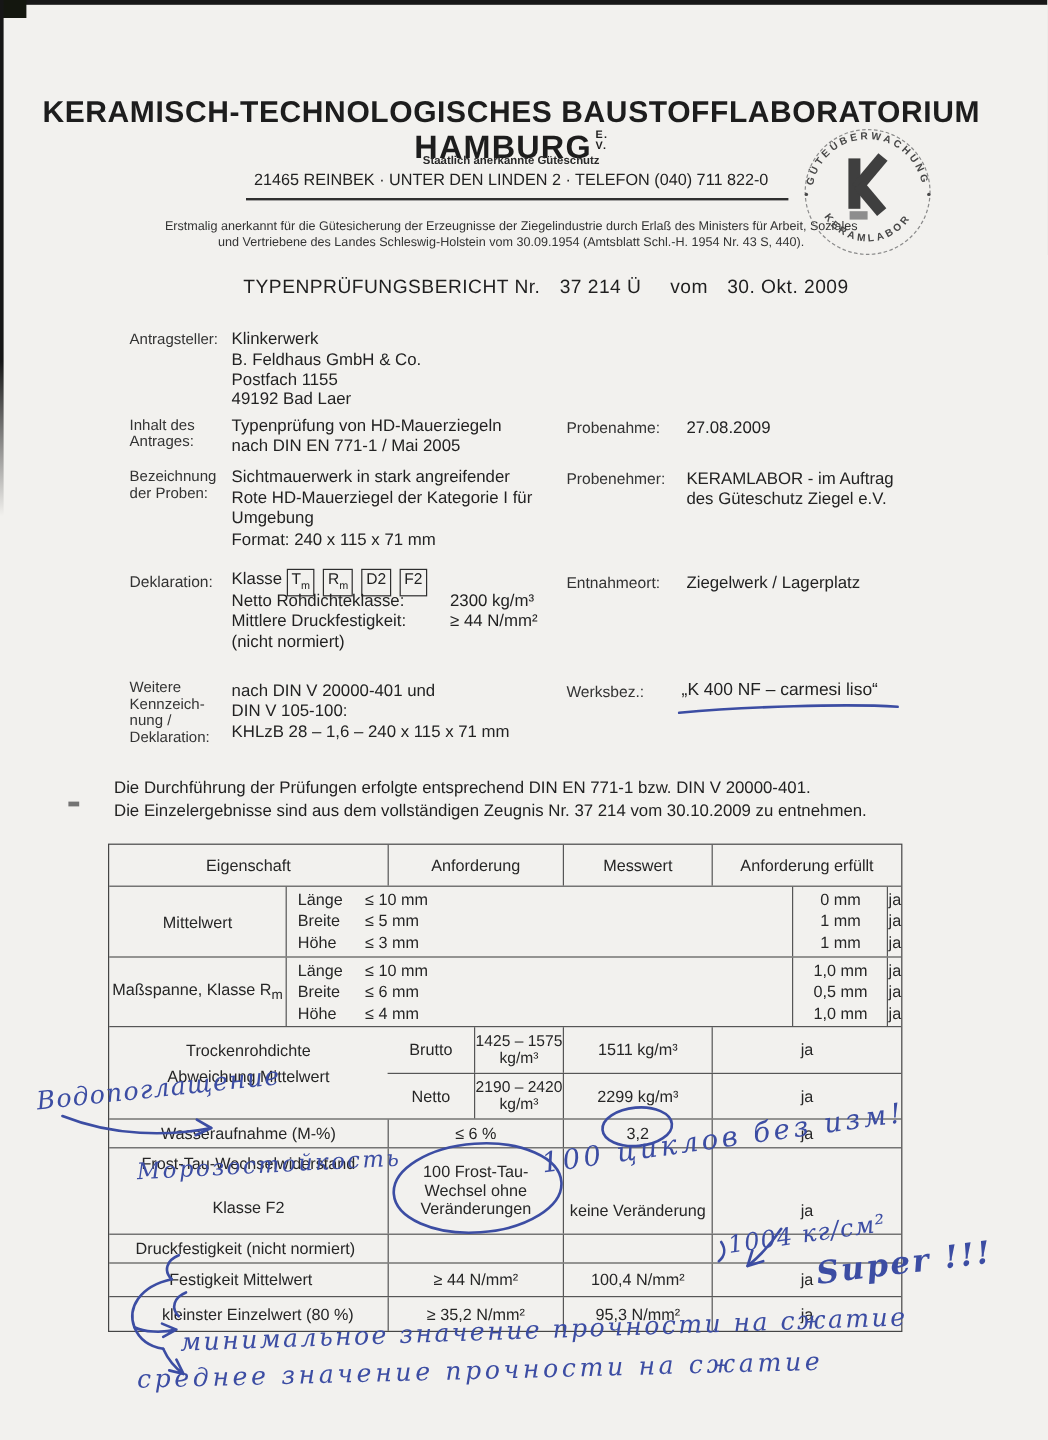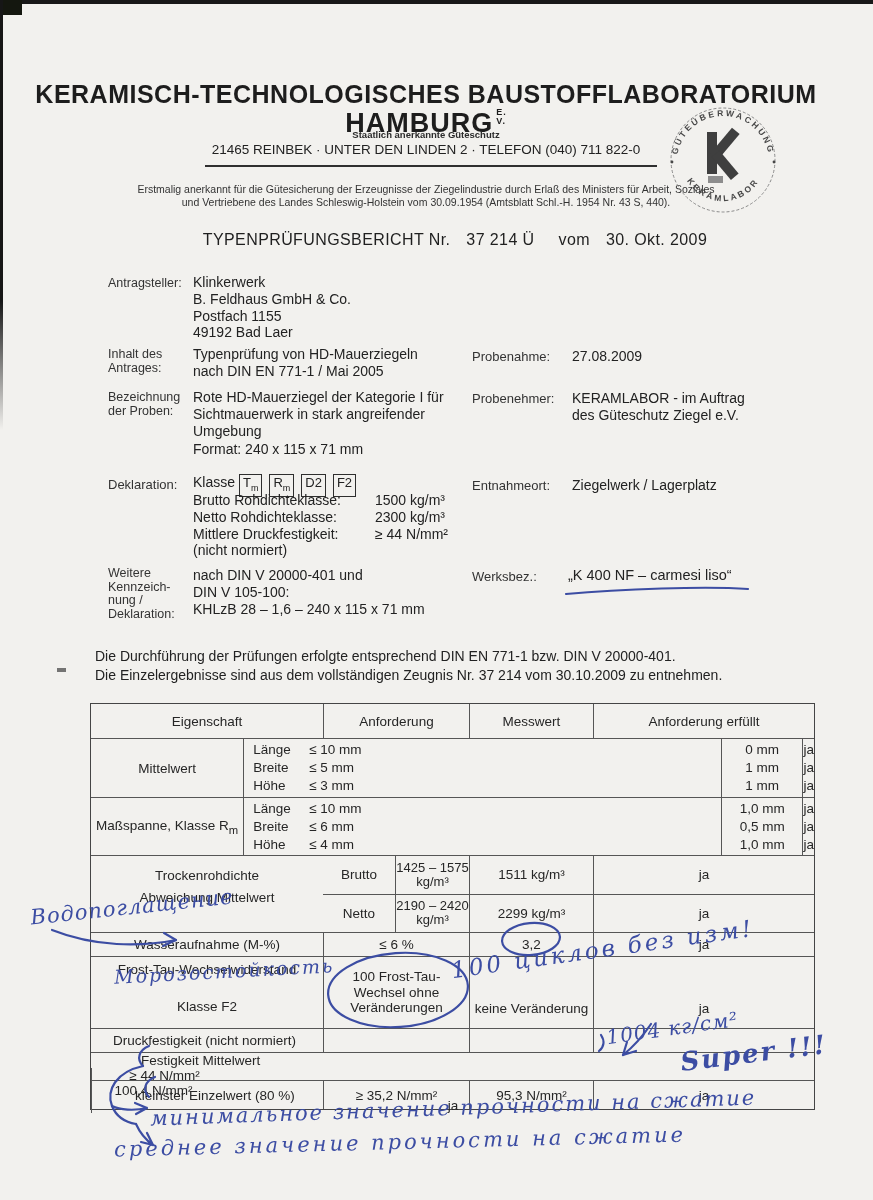--- a/index.html
+++ b/index.html
@@ -28,29 +28,29 @@
   .title .gap3{margin-left:16px;}
   
   .lbl{font-size:12.5px;color:#333;line-height:13.5px;}
   .val{font-size:14px;color:#222;line-height:16.8px;}
   .badge{display:inline-block;border:1.5px solid #2e2e2e;padding:0 3px;margin-right:7px;font-size:13px;line-height:15px;}
   .badge sub{font-size:9px;}
   .dekl-k{display:inline-block;width:182px;}
   
   .intro{left:95px;top:647px;width:700px;font-size:14px;line-height:18.5px;color:#222;}
   
-  .tbl{left:90px;top:703px;width:725px;border:1.6px solid #454545;font-size:13.5px;color:#262626;box-sizing:border-box;}
+  .tbl{left:90px;top:703px;width:662px;border:1.6px solid #454545;font-size:13.5px;color:#262626;box-sizing:border-box;}
   .trow{display:flex;border-top:1.3px solid #565656;}
   .trow:first-child{border-top:none;}
   .cell{border-left:1.3px solid #565656;box-sizing:border-box;display:flex;flex-direction:column;
         align-items:center;justify-content:center;text-align:center;}
   .cell:first-child{border-left:none;}
   .c1{width:232px;} .c2{width:146px;} .c3{width:124px;} .c4{flex:1;}
   .r-head{height:34px;} .r-tm{height:58px;} .r-rm{height:57px;} .r-trk{height:76px;}
-  .r-was{height:23px;} .r-fro{height:71px;} .r-drk{height:23px;} .r-fes{height:27px;flex-direction:column;} .r-ein{height:28px;}
+  .r-was{height:23px;} .r-fro{height:71px;} .r-drk{height:23px;} .r-fes{height:27px;} .r-ein{height:28px;}
   .stack3 div{line-height:18px;}
   .dimcol{width:100%;padding-left:9px;box-sizing:border-box;align-items:flex-start;}
   .dimline{display:flex;line-height:18px;text-align:left;}
   .dim{width:56px;}
   .trk-right{display:flex;flex-direction:column;flex:1;}
   .subrow{display:flex;flex:1;}
   .subrow+.subrow{border-top:1.3px solid #565656;}
   .c2a{width:72px;} .c2b{width:74px;}
   .range div{line-height:14px;font-size:13px;}
   .fro-req div{line-height:15.5px;}
@@ -134,38 +134,37 @@
     <div>nach DIN EN 771-1 / Mai 2005</div>
   </div>
   <div class="abs lbl" style="left:472px;top:350px;font-size:13px;">Probenahme:</div>
   <div class="abs val" style="left:572px;top:348px;">27.08.2009</div>
 
   <div class="abs lbl" style="left:108px;top:391px;">
     <div>Bezeichnung</div>
       <div>der Proben:</div>
   </div>
   <div class="abs val" style="left:193px;top:389px;">
+    <div>Sichtmauerwerk in stark angreifender</div>
     <div>Rote HD-Mauerziegel der Kategorie I für</div>
-    <div>Sichtmauerwerk in stark angreifender</div>
     <div>Umgebung</div>
     <div style="margin-top:2px;">Format: 240 x 115 x 71 mm</div>
   </div>
   <div class="abs lbl" style="left:472px;top:392px;font-size:13px;">Probenehmer:</div>
   <div class="abs val" style="left:572px;top:390px;">
     <div>KERAMLABOR - im Auftrag</div>
     <div>des Güteschutz Ziegel e.V.</div>
   </div>
 
   <div class="abs lbl" style="left:108px;top:478px;font-size:13px;">Deklaration:</div>
   <div class="abs val" style="left:193px;top:474px;">
     <span>Klasse</span>
     <span class="badge"><span>T</span><sub>m</sub></span><span class="badge"><span>R</span><sub>m</sub></span><span class="badge"><span>D2</span><sub></sub></span><span class="badge"><span>F2</span><sub></sub></span>
   </div>
   <div class="abs val" style="left:193px;top:492px;">
-    <div><span class="dekl-k">Brutto Rohdichteklasse:</span><span>1500 kg/m³</span></div>
     <div><span class="dekl-k">Netto  Rohdichteklasse:</span><span>2300 kg/m³</span></div>
     <div><span class="dekl-k">Mittlere Druckfestigkeit:</span><span>≥ 44 N/mm²</span></div>
     <div>(nicht normiert)</div>
   </div>
   <div class="abs lbl" style="left:472px;top:479px;font-size:13px;">Entnahmeort:</div>
   <div class="abs val" style="left:572px;top:477px;">Ziegelwerk / Lagerplatz</div>
 
   <div class="abs lbl" style="left:108px;top:567px;">
     <div>Weitere</div>
     <div>Kennzeich-</div>

